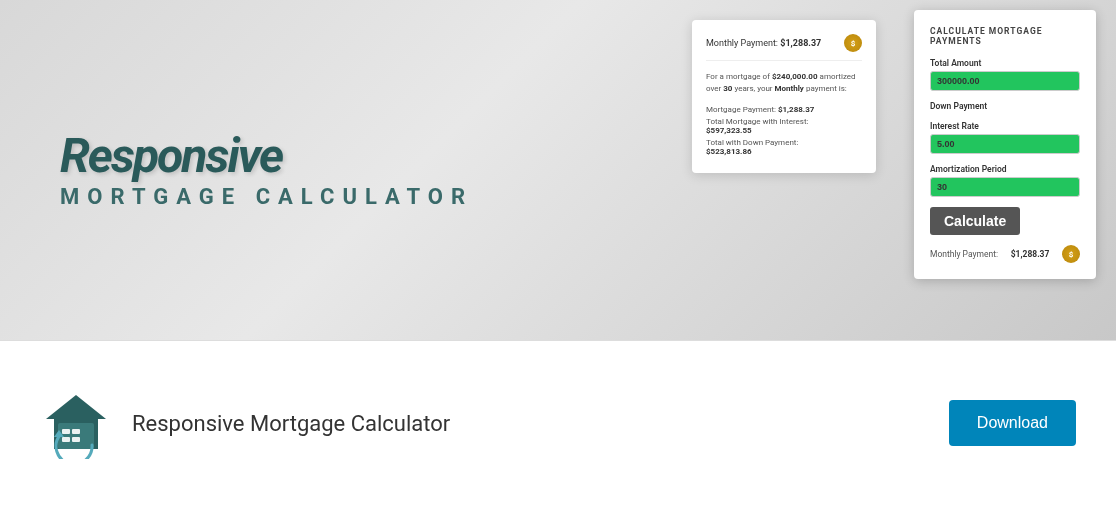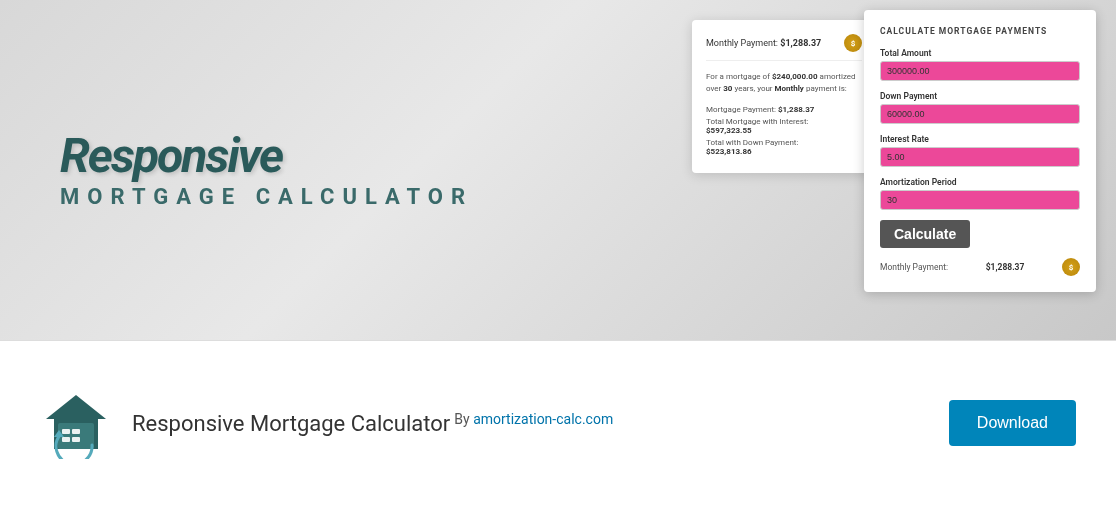--- a/index.html
+++ b/index.html
@@ -112,21 +112,21 @@
 
     .pw-result-line strong {
       color: #333;
     }
 
     
     .preview-widget-large {
       position: absolute;
       right: 20px;
       top: 10px;
-      width: 232px;
+      width: 182px;
       background: white;
       border-radius: 4px;
       box-shadow: 0 2px 12px rgba(0,0,0,0.2);
       padding: 16px;
       font-size: 10px;
       color: #333;
     }
 
     .pwl-title {
       font-size: 8.5px;
@@ -148,21 +148,22 @@
       margin-bottom: 3px;
     }
 
     .pwl-input {
       width: 100%;
       border: 1px solid #ccc;
       border-radius: 3px;
       padding: 4px 6px;
       font-size: 9px;
       color: #333;
-      background: #ec4899;
+      background: #22c55e;
+      font-weight: bold;
     }
 
     .pwl-button {
       background: #555;
       color: white;
       border: none;
       border-radius: 3px;
       padding: 6px 14px;
       font-size: 14px;
       font-weight: 600;
@@ -283,21 +284,20 @@
     <div class="preview-widget-large">
       <div class="pwl-title">Calculate Mortgage Payments</div>
 
       <div class="pwl-field">
         <div class="pwl-label">Total Amount</div>
         <input class="pwl-input" type="text" readonly="" value="300000.00" style="">
       </div>
 
       <div class="pwl-field">
         <div class="pwl-label">Down Payment</div>
-        <input class="pwl-input" type="text" readonly="" value="60000.00" style="">
       </div>
 
       <div class="pwl-field">
         <div class="pwl-label">Interest Rate</div>
         <input class="pwl-input" type="text" readonly="" value="5.00" style="">
       </div>
 
       <div class="pwl-field">
         <div class="pwl-label">Amortization Period</div>
         <input class="pwl-input" type="text" readonly="" value="30" style="">
@@ -329,23 +329,19 @@
           <rect x="22" y="50" width="8" height="5" rx="1" fill="white" opacity="0.9"></rect>
           <rect x="32" y="50" width="8" height="5" rx="1" fill="white" opacity="0.9"></rect>
 
           <path d="M52,58 A18,18 0 1,1 20,48" fill="none" stroke="#5ab" stroke-width="3" stroke-linecap="round"></path>
           <polygon points="19,43 24,50 14,50" fill="#5ab"></polygon>
         </svg>
       </div>
 
       <div class="plugin-text">
         <div class="plugin-name">Responsive Mortgage Calculator</div>
-        <div class="plugin-by">
-          <span>By</span>
-          <a href="#">amortization-calc.com</a>
-        </div>
       </div>
     </div>
 
     <button class="download-button">Download</button>
   </div>
 
 </div>
 
 </body></html>

